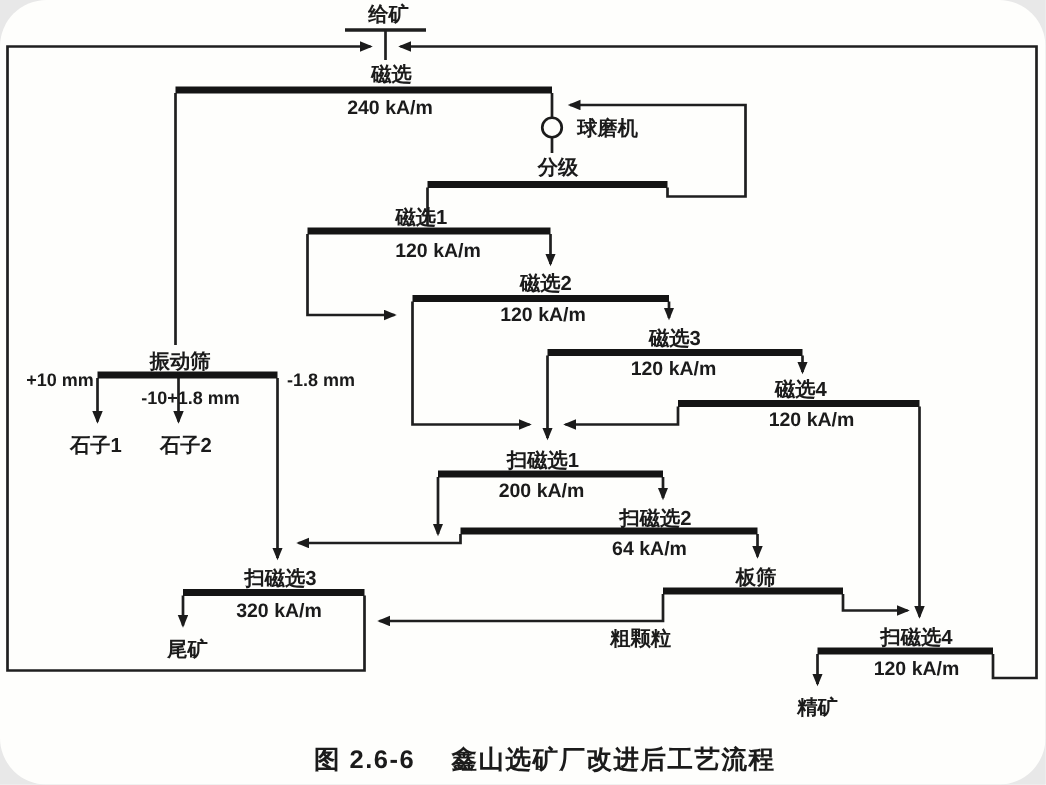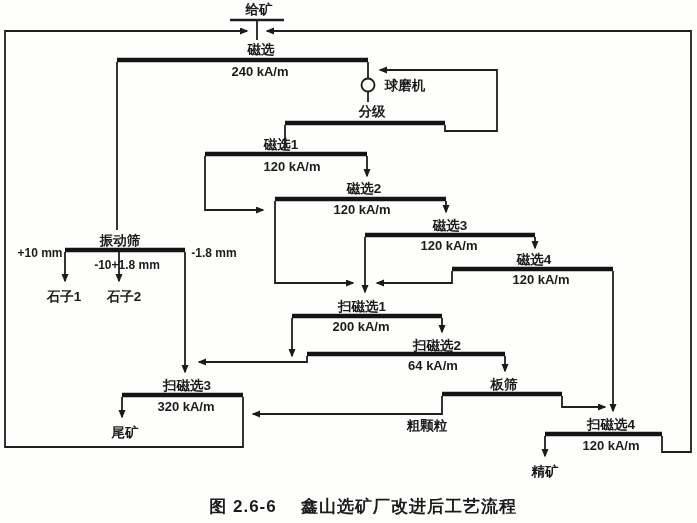--- a/index.html
+++ b/index.html
@@ -2,20 +2,21 @@
 <html><head>
 <meta charset="utf-8">
 <style>
   html,body{margin:0;padding:0;background:#e8e8e8;}
   .page{
     position:relative;
     width:697px;height:523px;
     background:#fefefc;
     font-family:"Liberation Sans","DejaVu Sans",sans-serif;
     overflow:hidden;
+    border-radius:31px;
   }
   svg{display:block}
   .lbl{font-family:"Liberation Sans","DejaVu Sans",sans-serif;font-weight:700;fill:#1b1b1b;}
   .lbl-cn{font-size:13.5px;}
   .lbl-val{font-size:13px;}
   .lbl-mm{font-size:12px;}
   .lbl-cap{font-size:17px;letter-spacing:1px;}
   .flowline{stroke:#1f1f1f;stroke-width:1.8;fill:none;}
   .thinline{stroke:#1f1f1f;stroke-width:2.4;fill:none;}
   .bar{stroke:#141414;stroke-width:4.6;fill:none;}

